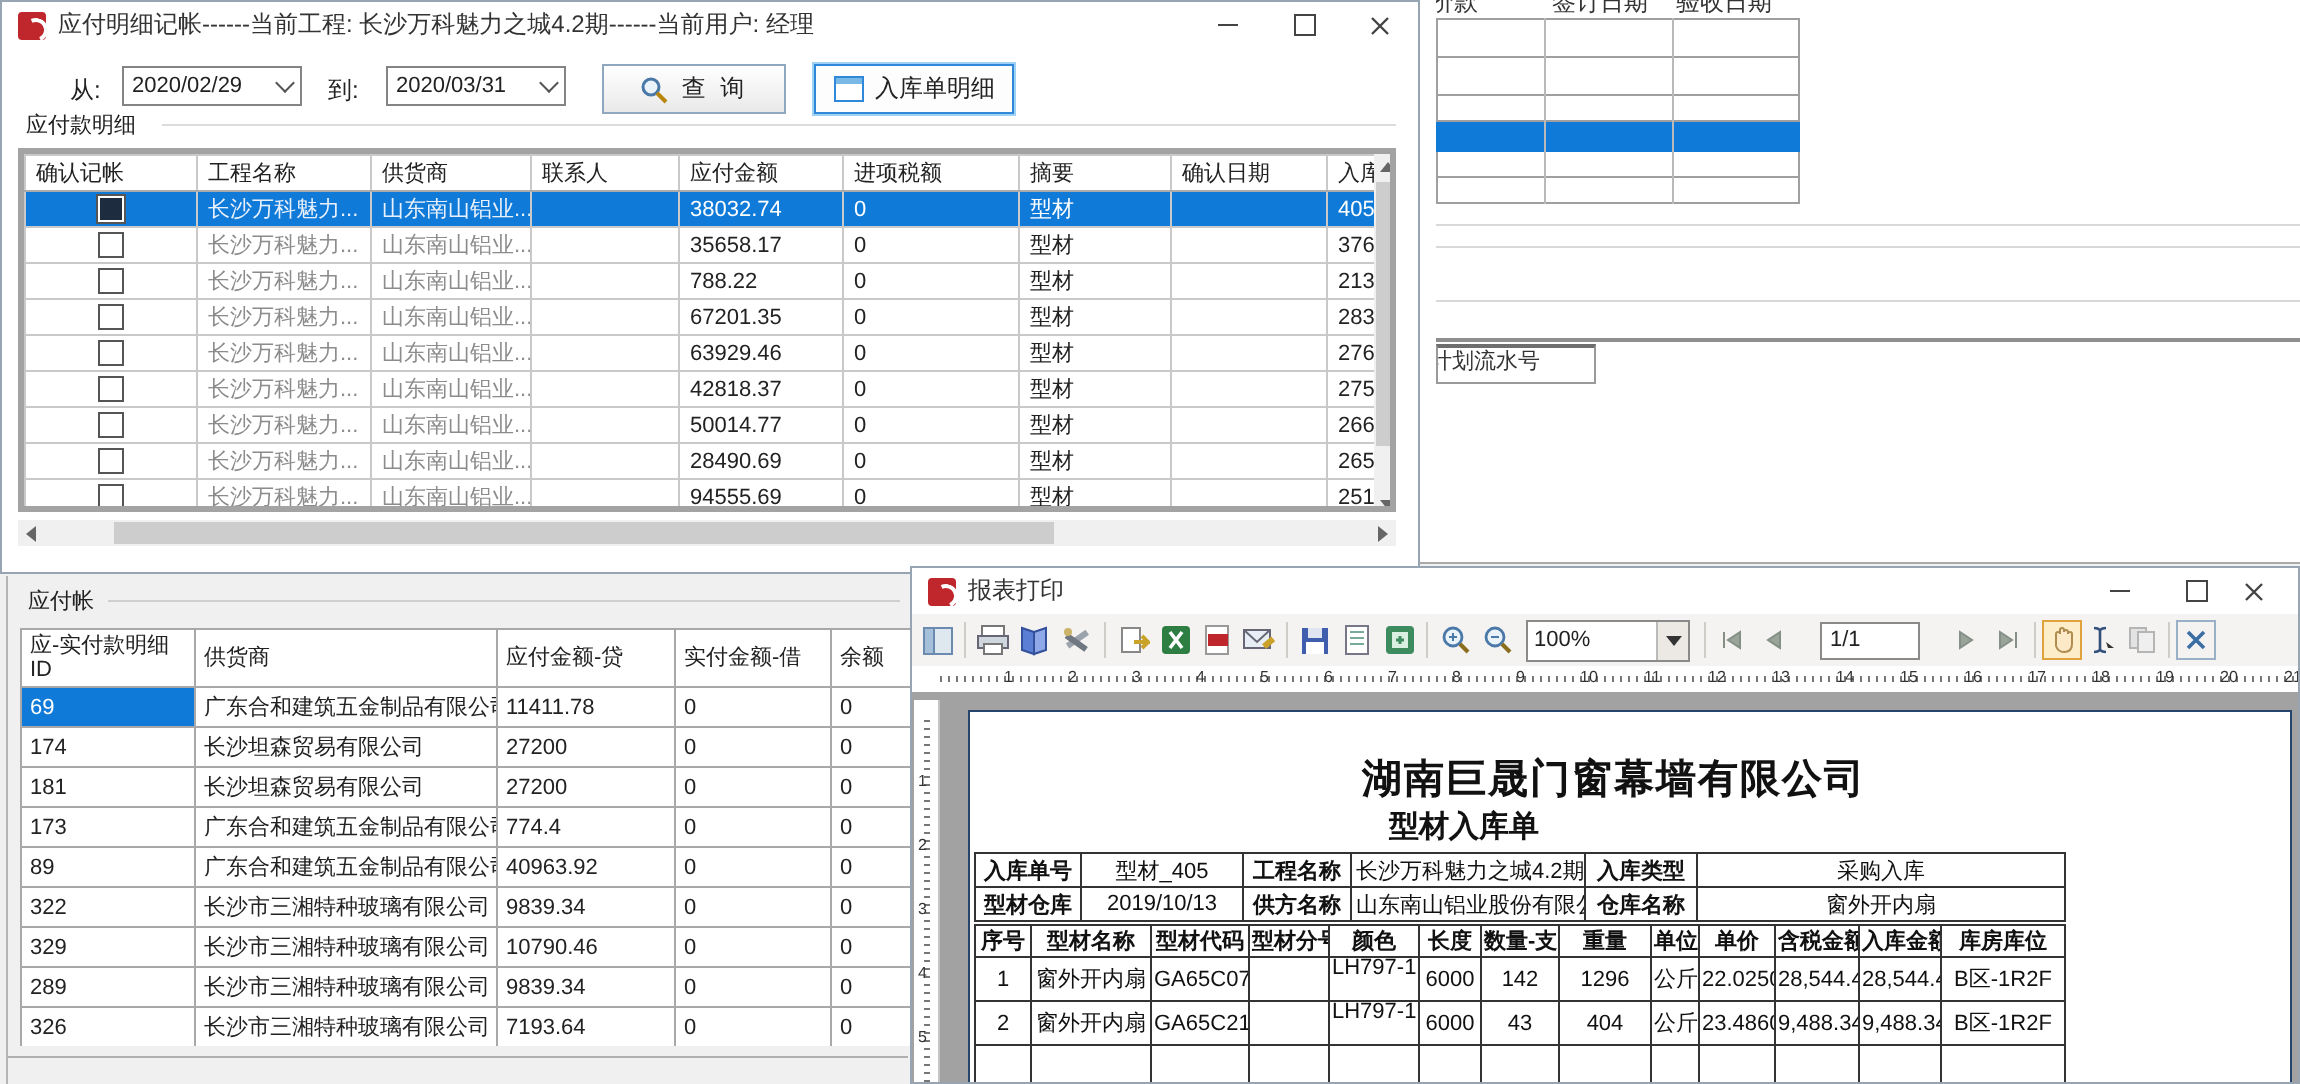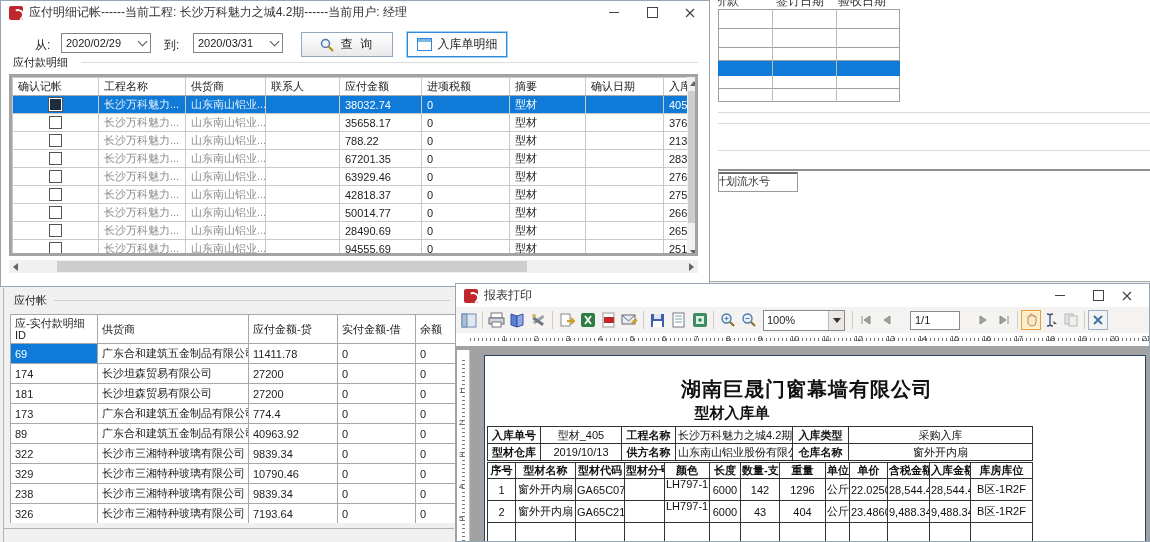--- a/index.html
+++ b/index.html
@@ -217,21 +217,21 @@
               <td>0</td>
             </tr>
             <tr>
               <td class="">329</td>
               <td>长沙市三湘特种玻璃有限公司</td>
               <td>10790.46</td>
               <td>0</td>
               <td>0</td>
             </tr>
             <tr>
-              <td class="">238</td>
+              <td class="">289</td>
               <td>长沙市三湘特种玻璃有限公司</td>
               <td>9839.34</td>
               <td>0</td>
               <td>0</td>
             </tr>
             <tr>
               <td class="">326</td>
               <td>长沙市三湘特种玻璃有限公司</td>
               <td>7193.64</td>
               <td>0</td>

